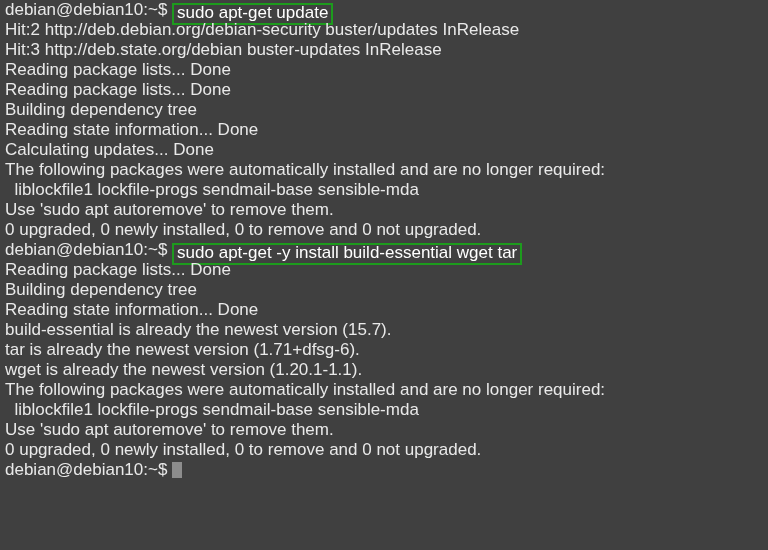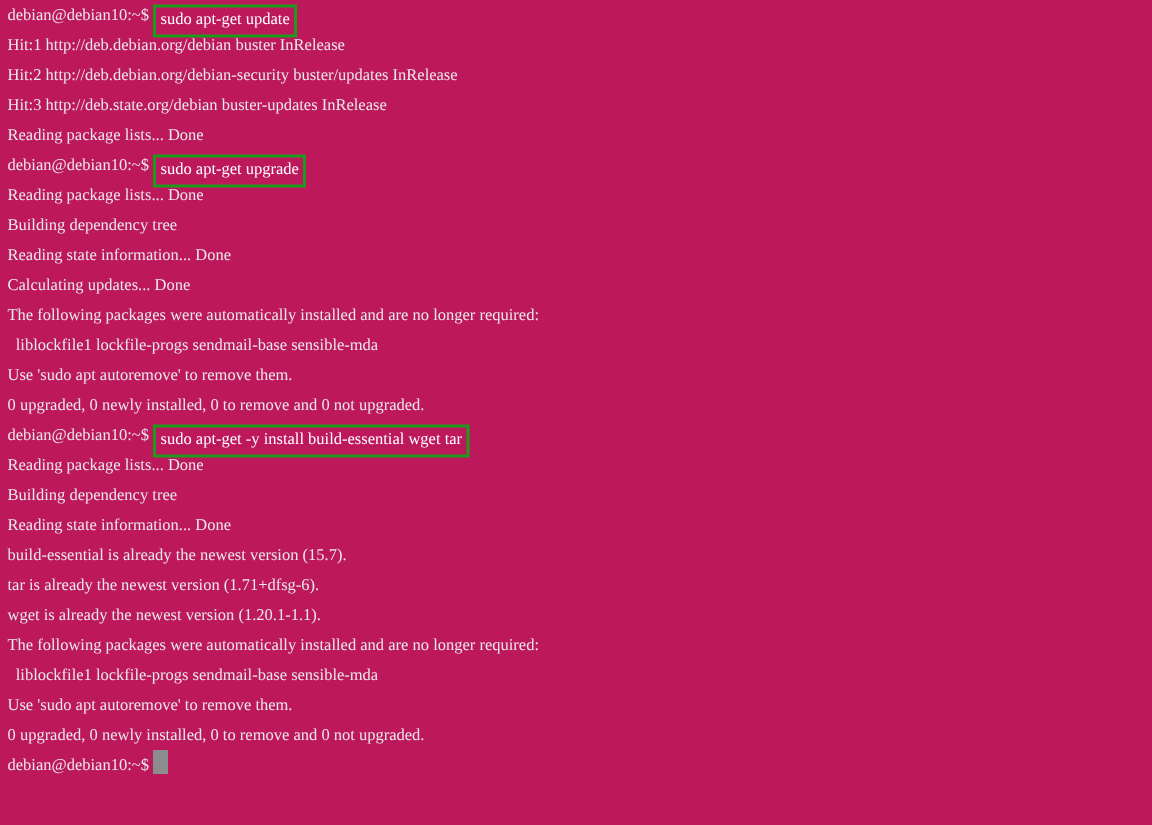--- a/index.html
+++ b/index.html
@@ -4,24 +4,24 @@
 <style>
   html, body {
     margin: 0;
     padding: 0;
     background: #000000;
   }
   #terminal {
     position: relative;
     width: 768px;
     height: 550px;
-    background: #be185d;
+    background: #404040;
     overflow: hidden;
-    font-family: Liberation Serif, serif;
-    font-size: 11px;
+    font-family: Liberation Sans, sans-serif;
+    font-size: 17px;
     line-height: 20px;
     color: #e9e9e9;
     letter-spacing: 0px;
     padding: 0;
     box-sizing: border-box;
   }
   #screen {
     position: absolute;
     left: 5px;
     top: 0px;
@@ -58,25 +58,23 @@
     background: #8d8d8d;
     vertical-align: -3px;
   }
 </style>
 </head>
 <body>
 
 <div id="terminal">
   <div id="screen">
       <div class="line"><span class="prompt">debian@debian10:~$ </span><span class="cmd-box">sudo apt-get update</span></div>
-      <div class="line"><span class="out">Hit:1 http://deb.debian.org/debian buster InRelease</span></div>
       <div class="line"><span class="out">Hit:2 http://deb.debian.org/debian-security buster/updates InRelease</span></div>
       <div class="line"><span class="out">Hit:3 http://deb.state.org/debian buster-updates InRelease</span></div>
       <div class="line"><span class="out">Reading package lists... Done</span></div>
-      <div class="line"><span class="prompt">debian@debian10:~$ </span><span class="cmd-box">sudo apt-get upgrade</span></div>
       <div class="line"><span class="out">Reading package lists... Done</span></div>
       <div class="line"><span class="out">Building dependency tree</span></div>
       <div class="line"><span class="out">Reading state information... Done</span></div>
       <div class="line"><span class="out">Calculating updates... Done</span></div>
       <div class="line"><span class="out">The following packages were automatically installed and are no longer required:</span></div>
       <div class="line"><span class="out">  liblockfile1 lockfile-progs sendmail-base sensible-mda</span></div>
       <div class="line"><span class="out">Use 'sudo apt autoremove' to remove them.</span></div>
       <div class="line"><span class="out">0 upgraded, 0 newly installed, 0 to remove and 0 not upgraded.</span></div>
       <div class="line"><span class="prompt">debian@debian10:~$ </span><span class="cmd-box">sudo apt-get -y install build-essential wget tar</span></div>
       <div class="line"><span class="out">Reading package lists... Done</span></div>

